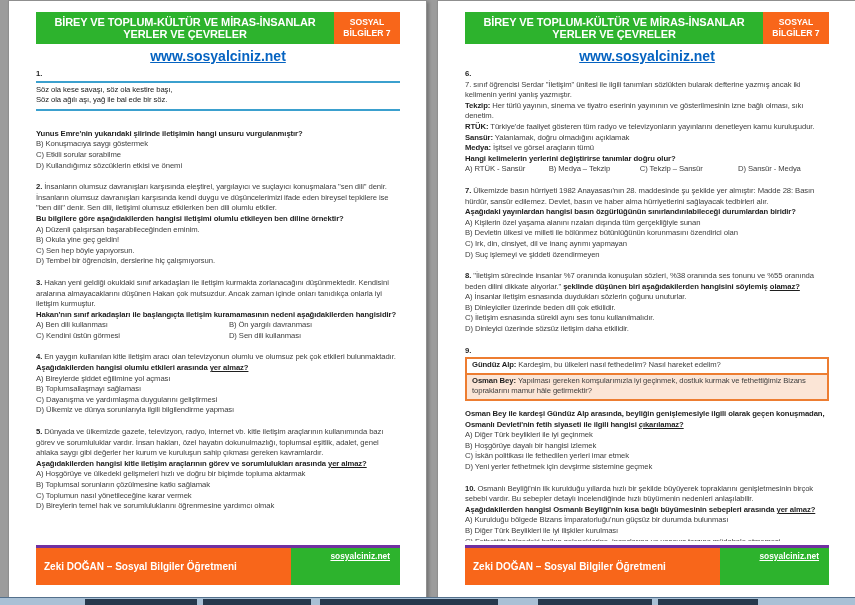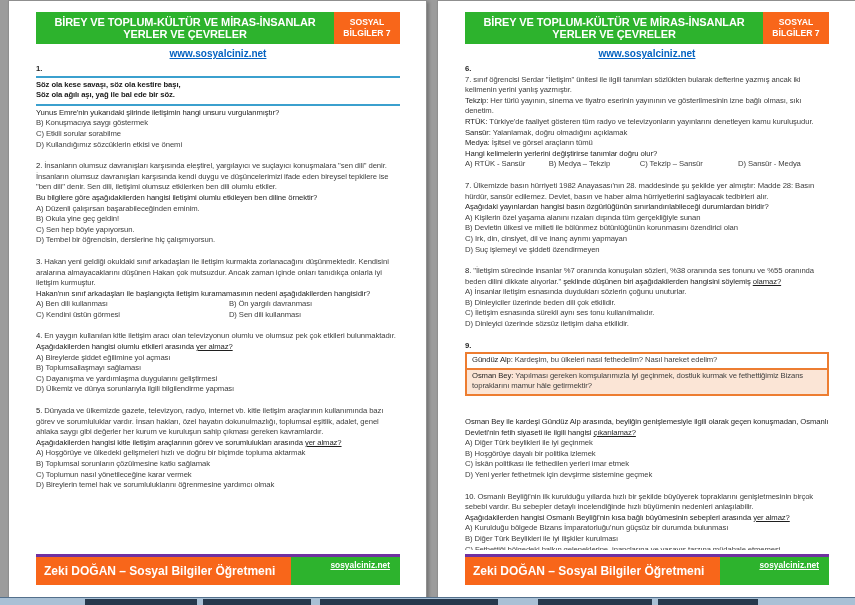--- a/index.html
+++ b/index.html
@@ -7,44 +7,44 @@
   .stage{position:relative;width:855px;height:605px;}
   .pages-row{position:absolute;left:8px;top:0;display:flex;gap:10px;}
   .page{width:419px;height:598px;background:#ffffff;border:1px solid #8f8f8f;box-sizing:border-box;
     padding:11px 26px 12px 27px;display:flex;flex-direction:column;box-shadow:2px 2px 3px rgba(0,0,0,.25);}
   
   .hdr{display:flex;flex:0 0 auto;}
   .hdr-title{background:#2db32d;color:#ffffff;font-weight:bold;font-size:11px;letter-spacing:-0.1px;
     flex:1;display:flex;align-items:center;justify-content:center;text-align:center;padding:4px 5px;box-sizing:border-box;}
   .hdr-badge{background:#f8661a;color:#ffffff;font-weight:bold;font-size:8.6px;width:66px;flex:0 0 66px;
     display:flex;flex-direction:column;align-items:center;justify-content:center;text-align:center;line-height:1.25;}
-  .site-link{color:#0563c1;font-weight:bold;font-size:10px;text-decoration:underline;text-align:center;
+  .site-link{color:#0563c1;font-weight:bold;font-size:14px;text-decoration:underline;text-align:center;
     margin:4px 0 5px 0;flex:0 0 auto;}
   
   .questions{flex:1 1 auto;overflow:hidden;font-size:7.7px;letter-spacing:-0.1px;line-height:10.6px;color:#3f3f3f;}
   .q + .q{margin-top:11px;}
   .qnum{font-weight:bold;color:#1f1f1f;}
   .qnum.rule{border-bottom:2px solid #3ba0ce;padding-bottom:1px;margin-bottom:1px;}
-  .poem{font-weight:bold;color:#1a1a1a;border-bottom:2px solid #3ba0ce;padding:1px 0 3px 0;margin-bottom:2px;}
+  .poem{font-weight:normal;color:#1a1a1a;border-bottom:2px solid #3ba0ce;padding:1px 0 3px 0;margin-bottom:18px;}
   .para{margin:0;}
-  .b{font-weight:normal;color:#1f1f1f;}
+  .b{font-weight:bold;color:#1f1f1f;}
   .u{text-decoration:underline;}
   .opt{white-space:nowrap;overflow:hidden;}
   .opts-2col{display:grid;grid-template-columns:53% 47%;}
   .opts-row{display:grid;grid-template-columns:23% 25% 27% 25%;}
   .dialog{border:2px solid #ed7d31;margin:1px 0 6px 0;}
   .drow{padding:1px 12px 2px 5px;background:#ffffff;}
   .drow.shaded{background:#fbe5d6;border-top:2px solid #ed7d31;}
-  .stem-gap{margin-top:21px;}
+  .stem-gap{margin-top:8px;}
   
   .ftr{flex:0 0 auto;margin-top:4px;}
   .ftr-rule{height:3px;background:#7030a0;}
   .ftr-row{display:flex;}
-  .ftr-author{background:#f8661a;color:#ffffff;font-weight:bold;font-size:12px;flex:0 0 70%;
-    padding:7px 8px;box-sizing:border-box;}
+  .ftr-author{background:#f8661a;color:#ffffff;font-weight:bold;font-size:10px;flex:0 0 70%;
+    padding:13px 8px;box-sizing:border-box;}
   .ftr-site{background:#2db32d;color:#ffffff;font-weight:bold;font-size:8.4px;flex:1;
     padding:3px 10px 3px 3px;box-sizing:border-box;text-align:right;text-decoration:underline;}
   
   .taskbar{position:absolute;left:0;bottom:0;width:855px;height:7px;background:#a9c0d5;border-top:1px solid #53708c;}
   .tb-btn{position:absolute;top:1px;height:6px;background:#26384c;}
   .tb-btn.b1{left:85px;width:112px;}
   .tb-btn.b2{left:203px;width:108px;}
   .tb-btn.b3{left:320px;width:178px;}
   .tb-btn.b4{left:538px;width:114px;}
   .tb-btn.b5{left:658px;width:100px;}
@@ -174,21 +174,21 @@
           </div>
           <div class="q">
             <div class="qnum">9.</div>
             <div class="dialog">
               <div class="drow"><span class="b">Gündüz Alp: </span><span>Kardeşim, bu ülkeleri nasıl fethedelim? Nasıl hareket edelim?</span></div>
               <div class="drow shaded"><span class="b">Osman Bey: </span><span>Yapılması gereken komşularımızla iyi geçinmek, dostluk kurmak ve fethettiğimiz Bizans topraklarını mamur hâle getirmektir?</span></div>
             </div>
             <p class="para stem-gap"><span class="b">Osman Bey ile kardeşi Gündüz Alp arasında, beyliğin genişlemesiyle ilgili olarak geçen konuşmadan, Osmanlı Devleti'nin fetih siyaseti ile ilgili hangisi </span><span class="b u">çıkarılamaz?</span></p>
             <div class="opts">
               <div class="opt">A) Diğer Türk beylikleri ile iyi geçinmek</div>
-              <div class="opt">B) Hoşgörüye dayalı bir politika izlemek</div>
+              <div class="opt">B) Hoşgörüye dayalı bir hangisi izlemek</div>
               <div class="opt">C) İskân politikası ile fethedilen yerleri imar etmek</div>
               <div class="opt">D) Yeni yerler fethetmek için devşirme sistemine geçmek</div>
             </div>
           </div>
           <div class="q">
             <p class="para"><span class="b">10.</span><span> Osmanlı Beyliği'nin ilk kurulduğu yıllarda hızlı bir şekilde büyüyerek topraklarını genişletmesinin birçok sebebi vardır. Bu sebepler detaylı incelendiğinde hızlı büyümenin nedenleri anlaşılabilir.</span></p>
             <p class="para"><span class="b">Aşağıdakilerden hangisi Osmanlı Beyliği'nin kısa bağlı büyümesinin sebepleri arasında </span><span class="b u">yer almaz?</span></p>
             <div class="opts">
               <div class="opt">A) Kurulduğu bölgede Bizans İmparatorluğu'nun güçsüz bir durumda bulunması</div>
               <div class="opt">B) Diğer Türk Beylikleri ile iyi ilişkiler kurulması</div>

